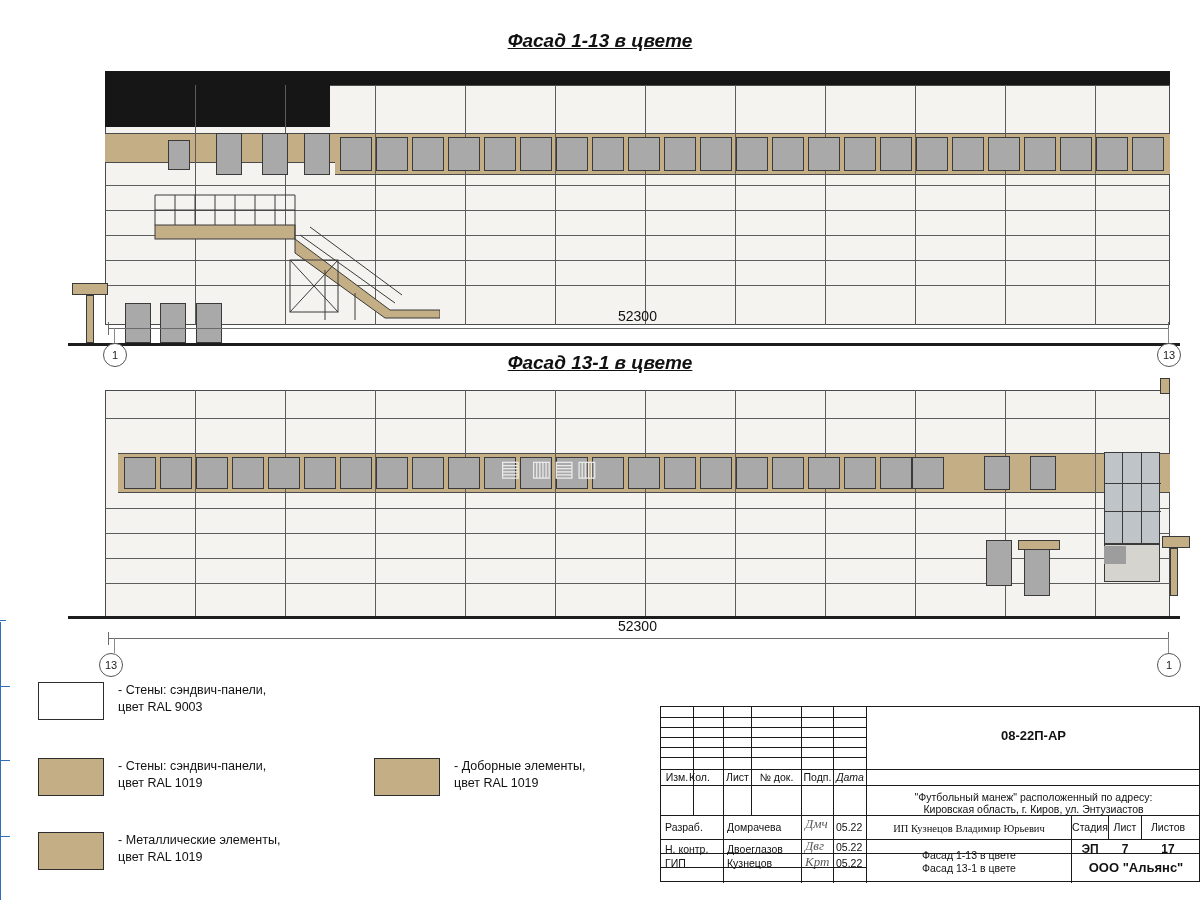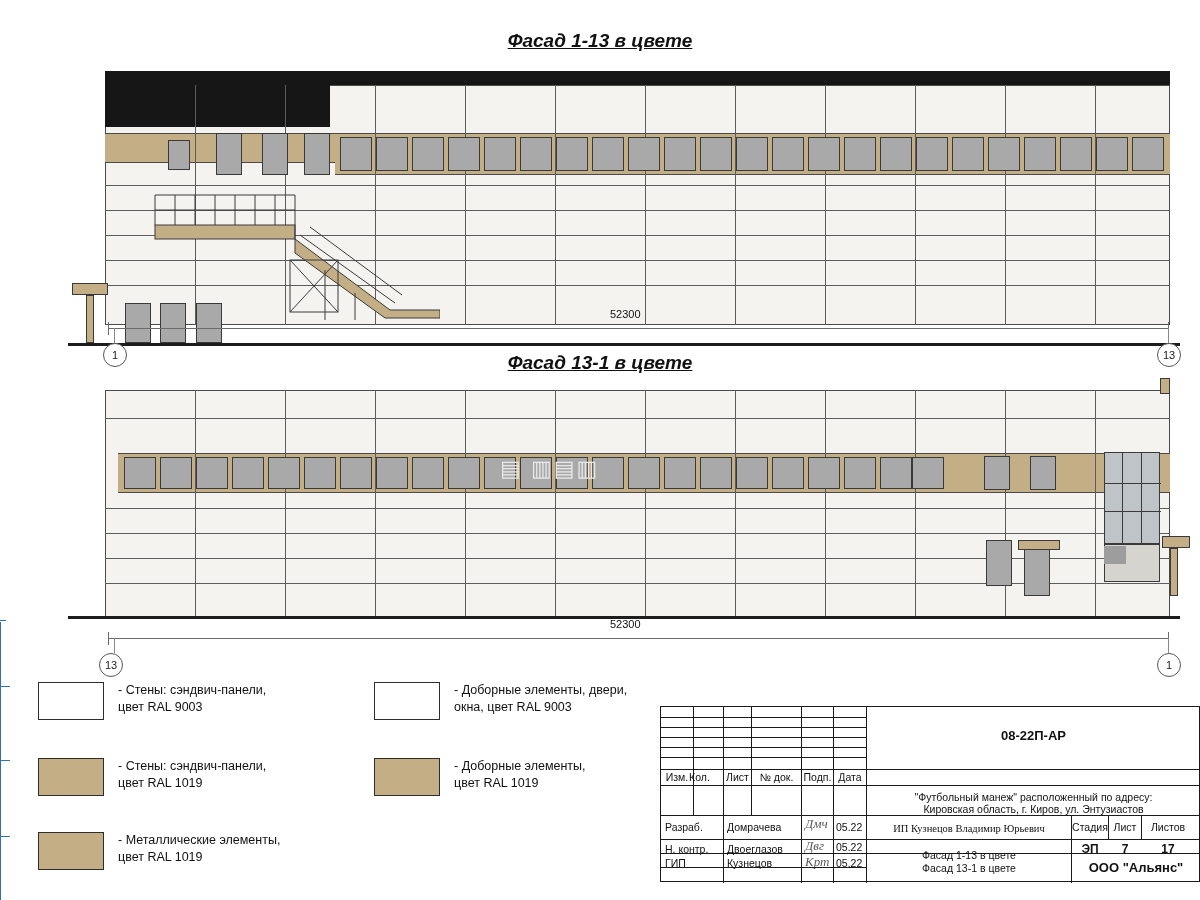--- a/index.html
+++ b/index.html
@@ -9,21 +9,21 @@
     color:#111;overflow:hidden;position:relative;
   }
   .sheet{position:absolute;inset:0;padding-left:27px;}
 
   
   .abs{position:absolute;}
   .title{
     font-style:italic;font-weight:bold;font-size:19px;
     text-decoration:underline;text-align:center;width:100%;
   }
-  .dimlabel{font-size:11px;}
+  .dimlabel{font-size:14px;margin-left:8px;}
 
   
   .elev{position:absolute;}
   .wallpanel{
     position:absolute;background:#f4f3ef;
     border:1px solid #4a4a4a;box-sizing:border-box;
   }
   .grid-v{position:absolute;background:#5c5c5c;width:1px;}
   .grid-h{position:absolute;background:#5c5c5c;height:1px;}
   .beige{background:#c3ae86;}
@@ -276,25 +276,20 @@
   <div class="framemark" style="left:0;top:622px;width:1px;height:278px;background:#2f6fb5;"></div>
   <div class="framemark" style="left:0;top:686px;width:10px;height:1px;background:#2f6fb5;"></div>
   <div class="framemark" style="left:0;top:760px;width:10px;height:1px;background:#2f6fb5;"></div>
   <div class="framemark" style="left:0;top:836px;width:10px;height:1px;background:#2f6fb5;"></div>
 
   <div class="legend-item" style="left:38px;top:682px;">
     <div class="swatch white"></div>
     <div class="legend-text">- Стены: сэндвич-панели,
 цвет RAL 9003</div>
   </div>
-  <div class="legend-item" style="left:374px;top:682px;">
-    <div class="swatch white"></div>
-    <div class="legend-text">- Доборные элементы, двери,
-окна, цвет RAL 9003</div>
-  </div>
 
   <div class="legend-item" style="left:38px;top:758px;">
     <div class="swatch beige"></div>
     <div class="legend-text">- Стены: сэндвич-панели,
 цвет RAL 1019</div>
   </div>
   <div class="legend-item" style="left:374px;top:758px;">
     <div class="swatch beige"></div>
     <div class="legend-text">- Доборные элементы,
 цвет RAL 1019</div>
@@ -342,21 +337,21 @@
     <div class="stxt big c" style="left:205px;top:22px;width:335px;">08-22П-АР</div>
 
     <div class="stxt c" style="left:210px;top:84px;width:325px;">"Футбольный манеж" расположенный по адресу:</div>
     <div class="stxt c" style="left:210px;top:96px;width:325px;text-align:center;">Кировская область, г. Киров, ул. Энтузиастов</div>
 
     <div class="stxt c" style="left:0;top:64px;width:32px;">Изм.</div>
     <div class="stxt c" style="left:24px;top:64px;width:29px;">Кол.</div>
     <div class="stxt c" style="left:63px;top:64px;width:27px;">Лист</div>
     <div class="stxt c" style="left:91px;top:64px;width:49px;">№ док.</div>
     <div class="stxt c" style="left:141px;top:64px;width:31px;">Подп.</div>
-    <div class="stxt c" style="left:173px;top:64px;width:32px;">Дата</div>
+    <div class="stxt c" style="left:173px;top:64px;width:32px;font-style:italic;">Дата</div>
 
     <div class="stxt" style="left:4px;top:114px;">Разраб.</div>
     <div class="stxt" style="left:66px;top:114px;">Домрачева</div>
     <div class="stxt sig" style="left:144px;top:110px;">Дмч</div>
     <div class="stxt" style="left:175px;top:114px;">05.22</div>
 
     <div class="stxt" style="left:4px;top:136px;">Н. контр.</div>
     <div class="stxt" style="left:66px;top:136px;">Двоеглазов</div>
     <div class="stxt sig" style="left:144px;top:132px;">Двг</div>
     <div class="stxt" style="left:175px;top:134px;">05.22</div>

